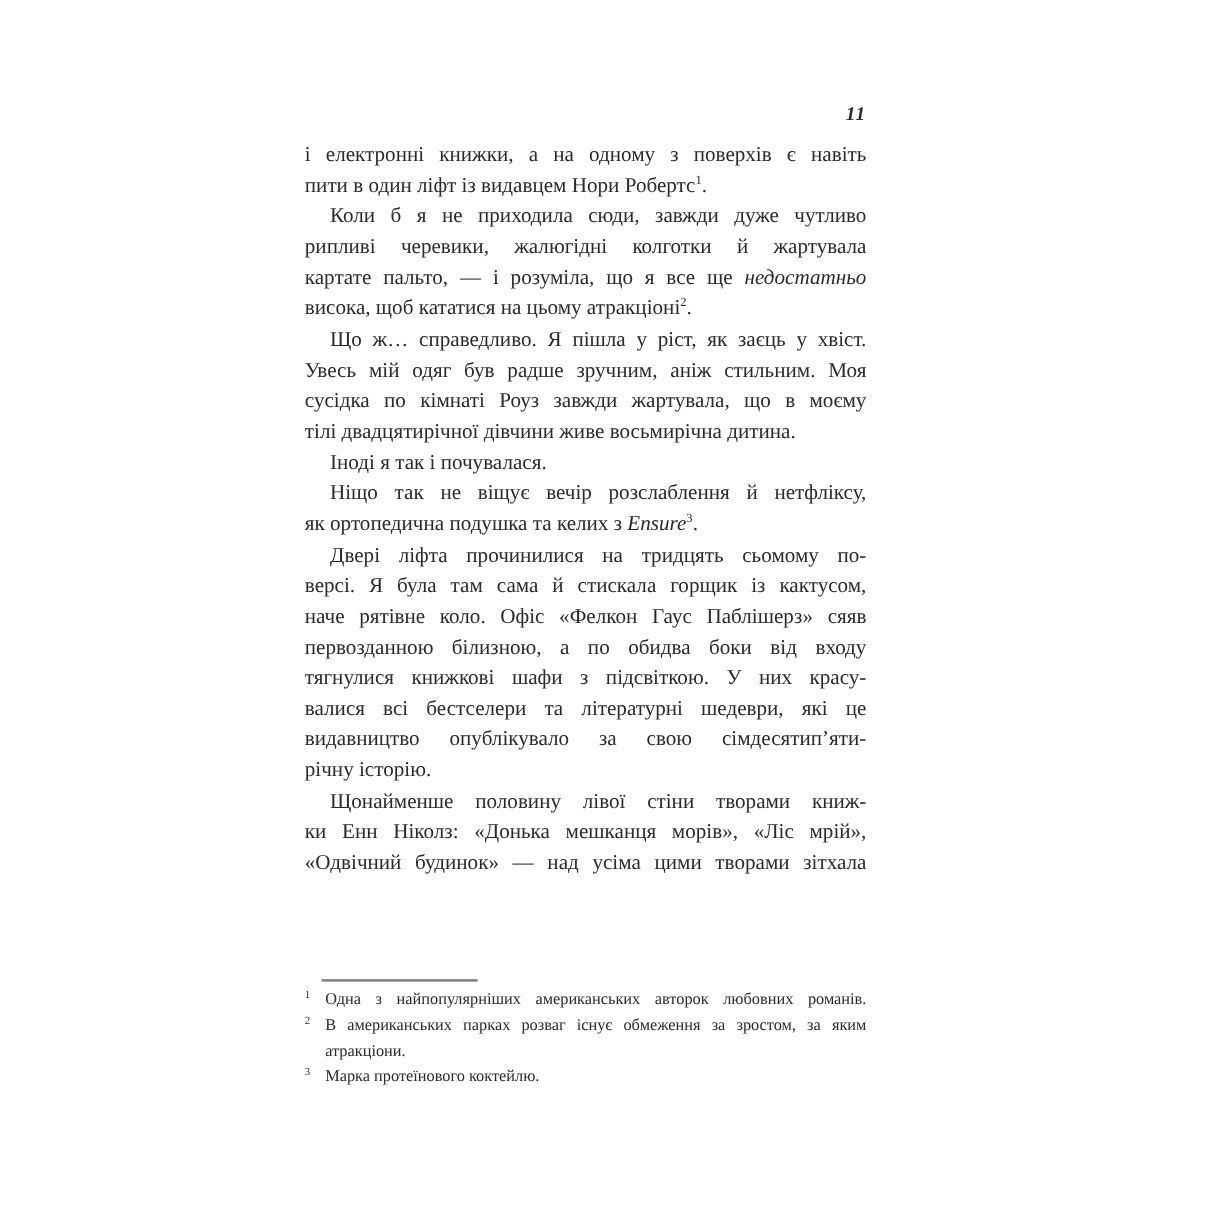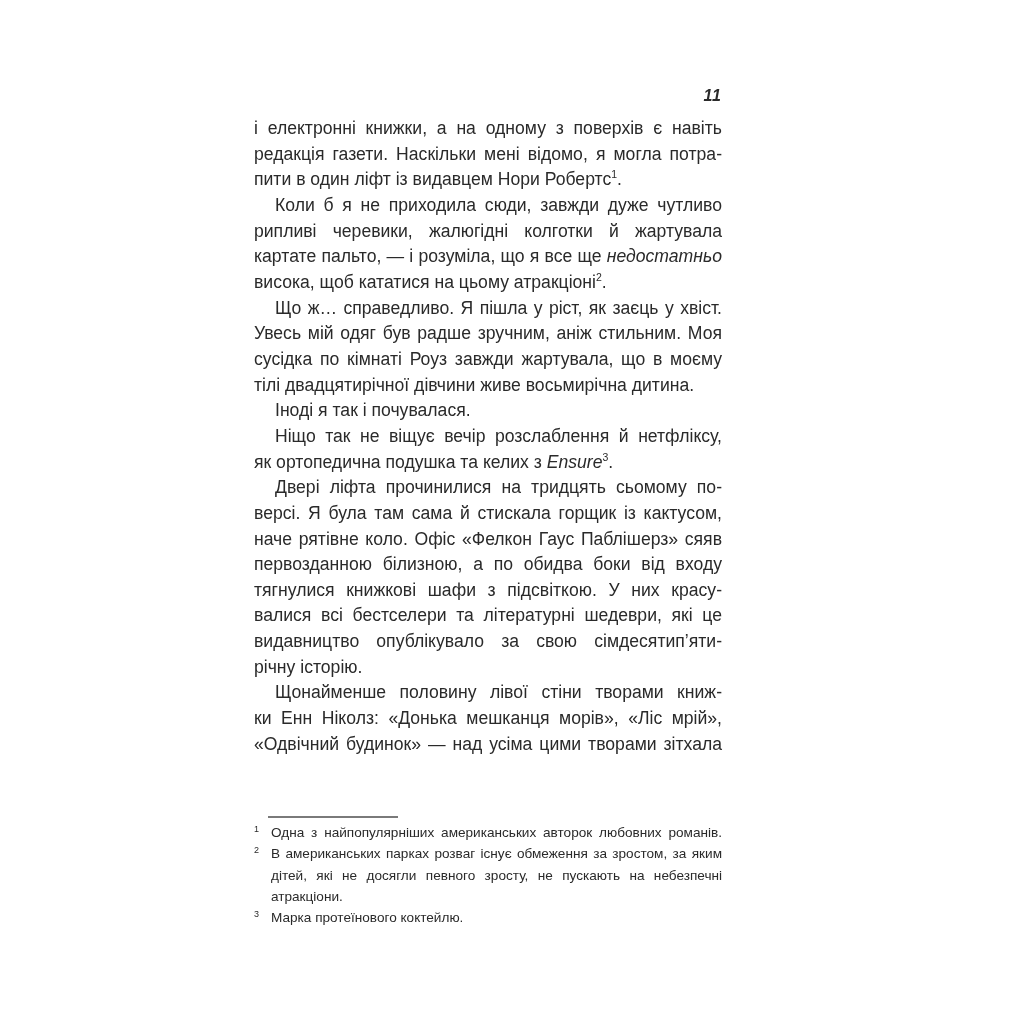--- a/index.html
+++ b/index.html
@@ -2,21 +2,21 @@
 <html><head>
 <meta charset="utf-8">
 <style>
   html, body { margin: 0; padding: 0; background: #ffffff; }
   .page {
     position: relative;
     width: 1024px;
     height: 1024px;
     background: #ffffff;
     overflow: hidden;
-    font-family: Liberation Sans, sans-serif;
+    font-family: Liberation Serif, serif;
     color: #2a2a2a;
   }
   .page-number {
     position: absolute;
     top: 87px;
     left: 254px;
     width: 468px;
     text-align: right;
     font-style: italic;
     font-size: 16px;
@@ -76,21 +76,20 @@
 </style>
 </head>
 <body>
 
 <div class="page">
   <div class="page-number">11</div>
 
   <div class="body-text" id="body-text">
       <div>
         <div class="bline just"><span class="seg">і електронні книжки, а на одному з поверхів є навіть</span></div>
-        <div class="bline just"><span class="seg">редакція газети. Наскільки мені відомо, я могла потра-</span></div>
         <div class="bline"><span class="seg">пити в один ліфт із видавцем Нори Робертс</span><span class="seg sup">1</span><span class="seg">.</span></div>
       </div>
       <div>
         <div class="bline just ind"><span class="seg">Коли б я не приходила сюди, завжди дуже чутливо</span></div>
         <div class="bline just"><span class="seg">рипливі черевики, жалюгідні колготки й жартувала</span></div>
         <div class="bline just"><span class="seg">картате пальто, — і розуміла, що я все ще </span><span class="seg i">недостатньо</span></div>
         <div class="bline"><span class="seg">висока, щоб кататися на цьому атракціоні</span><span class="seg sup">2</span><span class="seg">.</span></div>
       </div>
       <div>
         <div class="bline just ind"><span class="seg">Що ж… справедливо. Я пішла у ріст, як заєць у хвіст.</span></div>
@@ -125,21 +124,20 @@
   <div class="footnote-rule"></div>
 
   <div class="footnotes" id="footnotes">
       <div class="fn">
         <span class="fn-marker">1</span>
         <div class="fn-line just">Одна з найпопулярніших американських авторок любовних романів.</div>
       </div>
       <div class="fn">
         <span class="fn-marker">2</span>
         <div class="fn-line just">В американських парках розваг існує обмеження за зростом, за яким</div>
-        <div class="fn-line just">дітей, які не досягли певного зросту, не пускають на небезпечні</div>
         <div class="fn-line">атракціони.</div>
       </div>
       <div class="fn">
         <span class="fn-marker">3</span>
         <div class="fn-line">Марка протеїнового коктейлю.</div>
       </div>
     </div>
 </div>
 
 </body></html>

